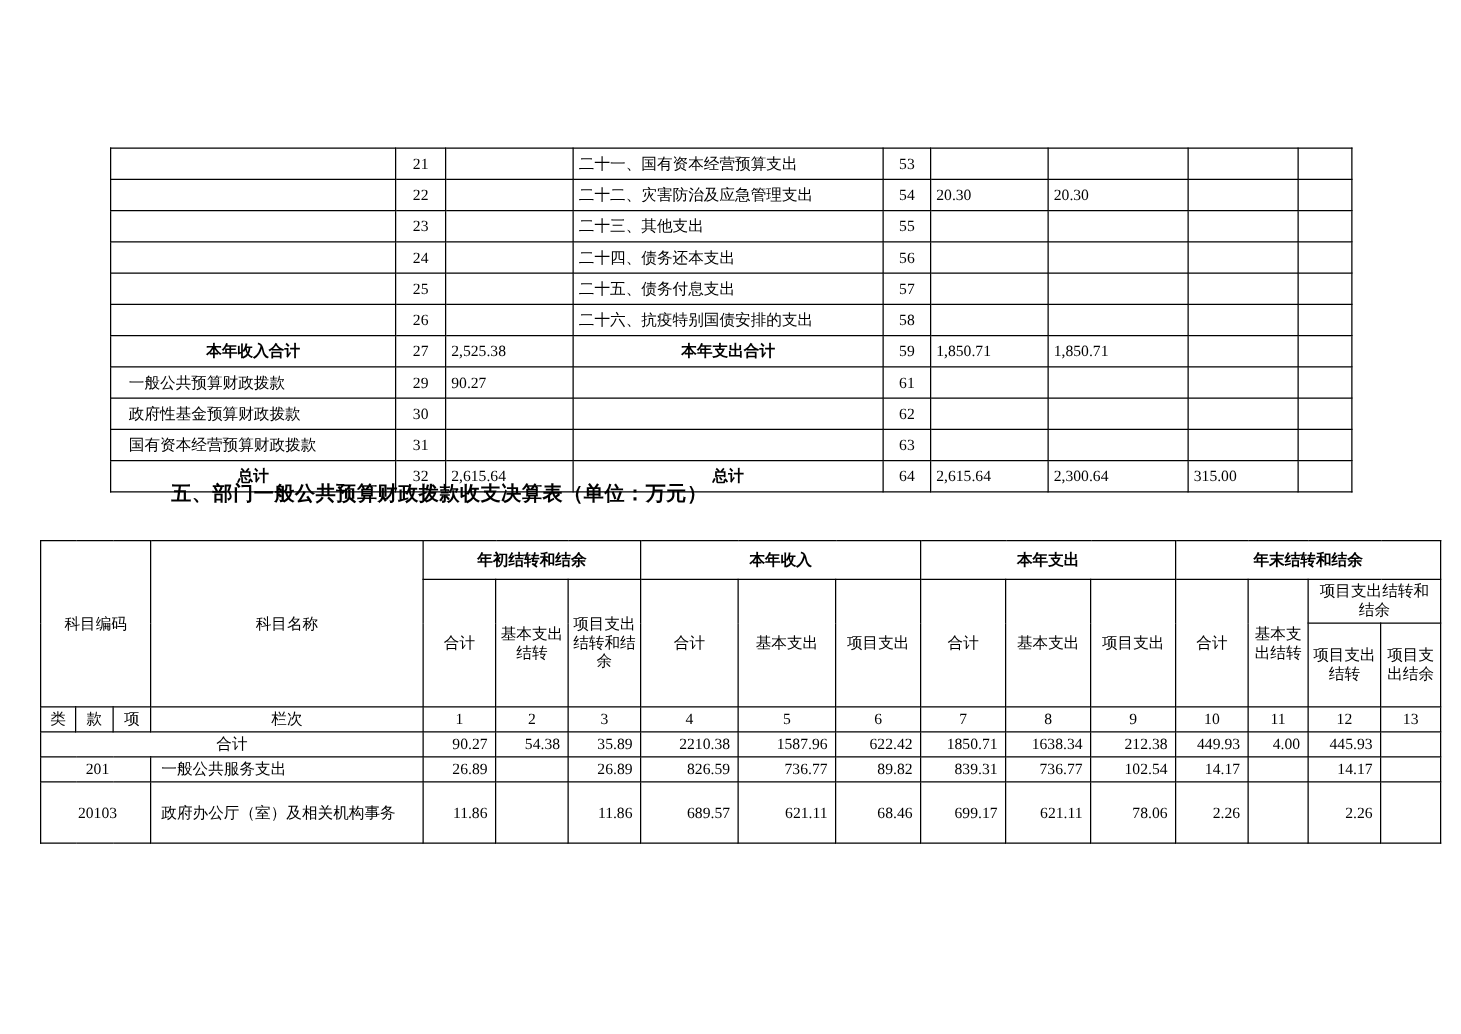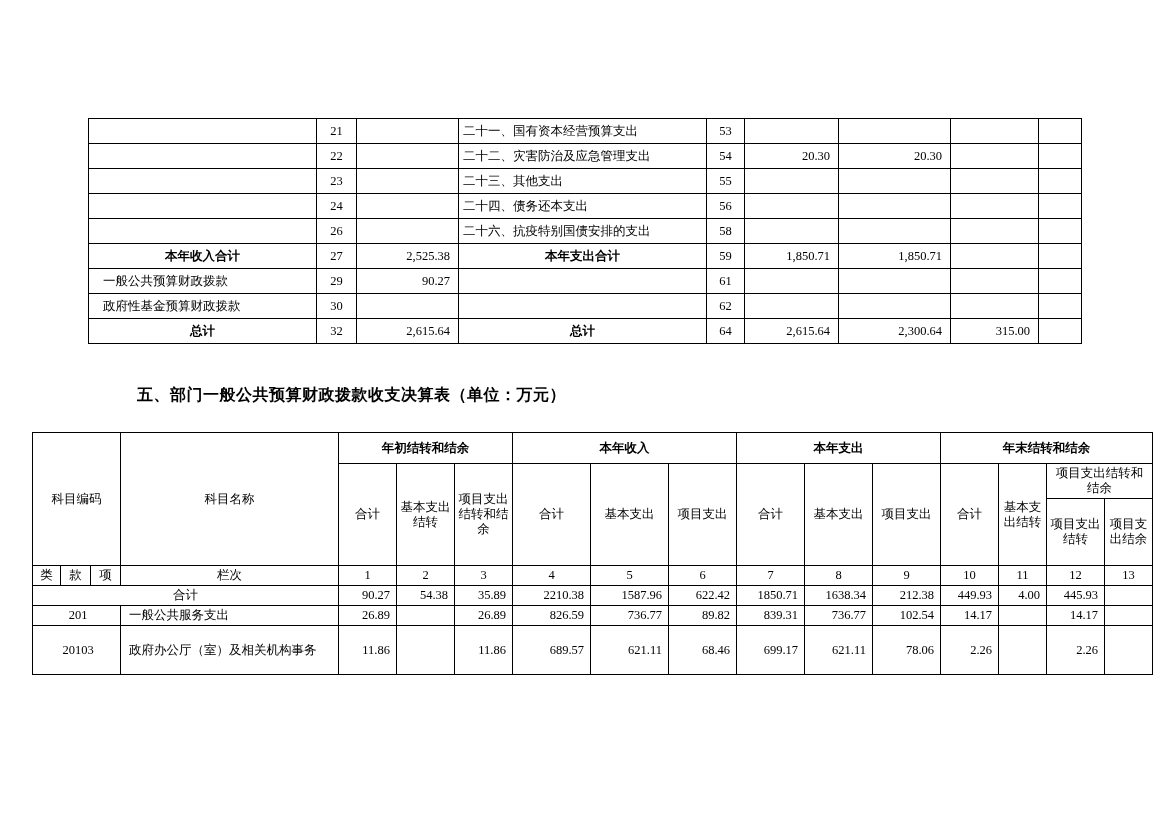--- a/index.html
+++ b/index.html
@@ -34,21 +34,21 @@
   }
   .tbl-top td {
     border: 1px solid #000000;
     height: 24px;
     padding: 0 4px;
     line-height: 1.15;
     vertical-align: middle;
   }
   .c-left  { text-align: left; }
   .c-ctr   { text-align: center; }
-  .c-right { text-align: right; padding-right: 8px !important; }
+  .c-right { padding-right: 8px !important; }
   .bold    { font-weight: bold; }
   .indent1 { padding-left: 14px !important; margin-top: 47px; }
 
   
   .sec-title {
     position: absolute;
     left: 137px;
     top: 385px;
     font-size: 16px;
     font-weight: bold;
@@ -136,20 +136,31 @@
         <td class="c-right"></td>
         <td class="c-left">二十四、债务还本支出</td>
         <td class="c-ctr">56</td>
         <td class="c-right"></td>
         <td class="c-right"></td>
         <td class="c-right"></td>
         <td class="c-right"></td>
       </tr>
       <tr>
         <td class="c-left"></td>
+        <td class="c-ctr">25</td>
+        <td class="c-right"></td>
+        <td class="c-left">二十五、债务付息支出</td>
+        <td class="c-ctr">57</td>
+        <td class="c-right"></td>
+        <td class="c-right"></td>
+        <td class="c-right"></td>
+        <td class="c-right"></td>
+      </tr>
+      <tr>
+        <td class="c-left"></td>
         <td class="c-ctr">26</td>
         <td class="c-right"></td>
         <td class="c-left">二十六、抗疫特别国债安排的支出</td>
         <td class="c-ctr">58</td>
         <td class="c-right"></td>
         <td class="c-right"></td>
         <td class="c-right"></td>
         <td class="c-right"></td>
       </tr>
       <tr>
@@ -173,20 +184,31 @@
         <td class="c-right"></td>
         <td class="c-right"></td>
         <td class="c-right"></td>
       </tr>
       <tr>
         <td class="c-left indent1">政府性基金预算财政拨款</td>
         <td class="c-ctr">30</td>
         <td class="c-right"></td>
         <td class="c-left"></td>
         <td class="c-ctr">62</td>
+        <td class="c-right"></td>
+        <td class="c-right"></td>
+        <td class="c-right"></td>
+        <td class="c-right"></td>
+      </tr>
+      <tr>
+        <td class="c-left indent1">国有资本经营预算财政拨款</td>
+        <td class="c-ctr">31</td>
+        <td class="c-right"></td>
+        <td class="c-left"></td>
+        <td class="c-ctr">63</td>
         <td class="c-right"></td>
         <td class="c-right"></td>
         <td class="c-right"></td>
         <td class="c-right"></td>
       </tr>
       <tr>
         <td class="c-ctr bold">总计</td>
         <td class="c-ctr">32</td>
         <td class="c-right">2,615.64</td>
         <td class="c-ctr bold">总计</td>

